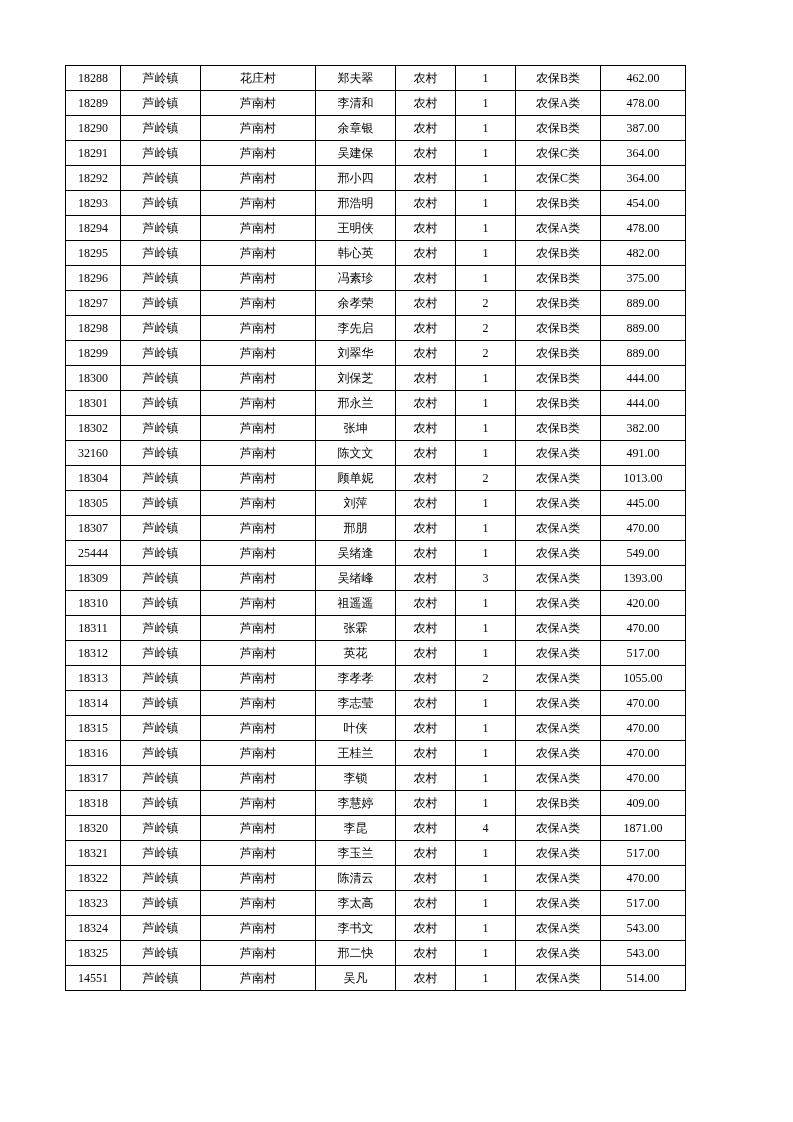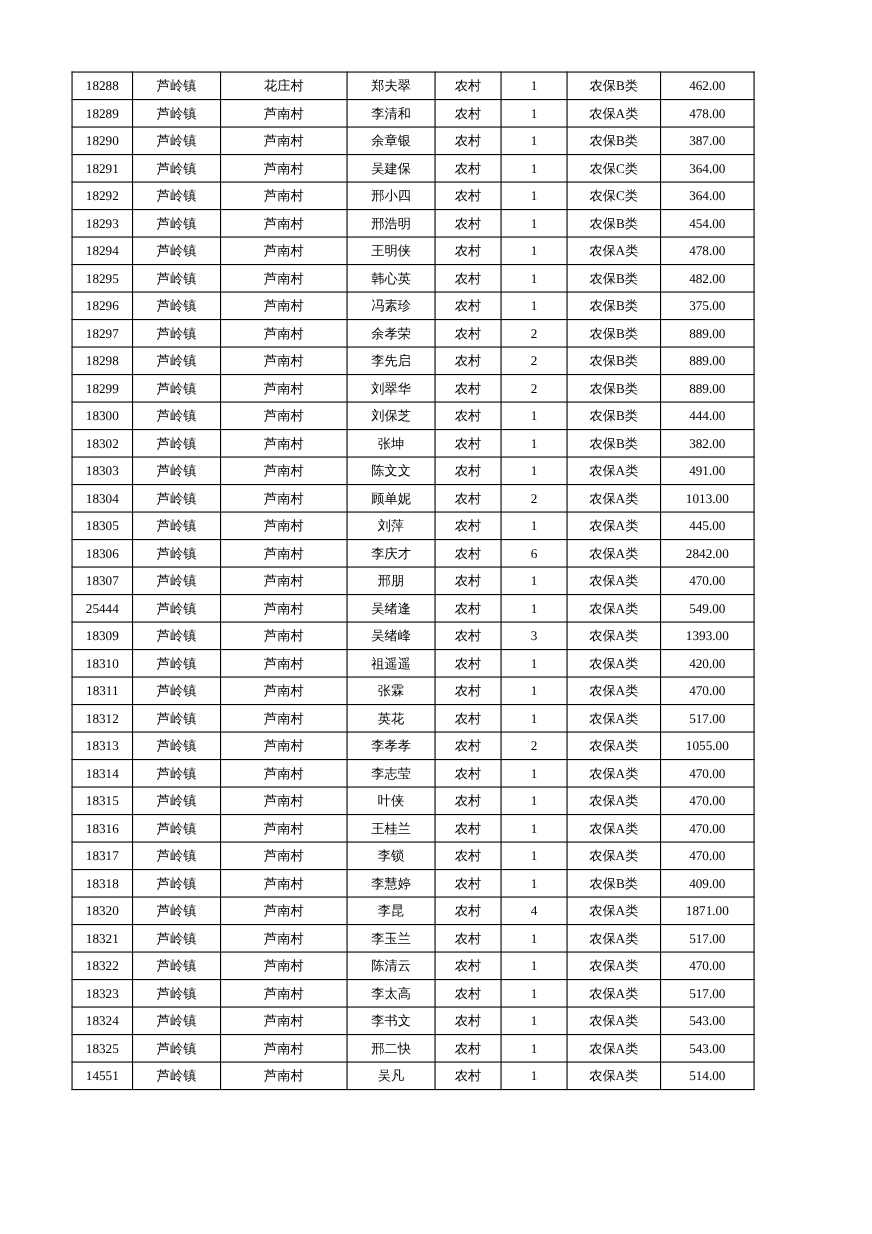--- a/index.html
+++ b/index.html
@@ -182,31 +182,41 @@
         <td>18300</td>
         <td>芦岭镇</td>
         <td>芦南村</td>
         <td>刘保芝</td>
         <td>农村</td>
         <td>1</td>
         <td>农保B类</td>
         <td>444.00</td>
       </tr>
       <tr>
+        <td>18301</td>
+        <td>芦岭镇</td>
+        <td>芦南村</td>
+        <td>邢永兰</td>
+        <td>农村</td>
+        <td>1</td>
+        <td>农保B类</td>
+        <td>444.00</td>
+      </tr>
+      <tr>
         <td>18302</td>
         <td>芦岭镇</td>
         <td>芦南村</td>
         <td>张坤</td>
         <td>农村</td>
         <td>1</td>
         <td>农保B类</td>
         <td>382.00</td>
       </tr>
       <tr>
-        <td>18303</td>
+        <td>32160</td>
         <td>芦岭镇</td>
         <td>芦南村</td>
         <td>陈文文</td>
         <td>农村</td>
         <td>1</td>
         <td>农保A类</td>
         <td>491.00</td>
       </tr>
       <tr>
         <td>18304</td>
@@ -220,30 +230,20 @@
       </tr>
       <tr>
         <td>18305</td>
         <td>芦岭镇</td>
         <td>芦南村</td>
         <td>刘萍</td>
         <td>农村</td>
         <td>1</td>
         <td>农保A类</td>
         <td>445.00</td>
-      </tr>
-      <tr>
-        <td>18306</td>
-        <td>芦岭镇</td>
-        <td>芦南村</td>
-        <td>李庆才</td>
-        <td>农村</td>
-        <td>6</td>
-        <td>农保A类</td>
-        <td>2842.00</td>
       </tr>
       <tr>
         <td>18307</td>
         <td>芦岭镇</td>
         <td>芦南村</td>
         <td>邢朋</td>
         <td>农村</td>
         <td>1</td>
         <td>农保A类</td>
         <td>470.00</td>

